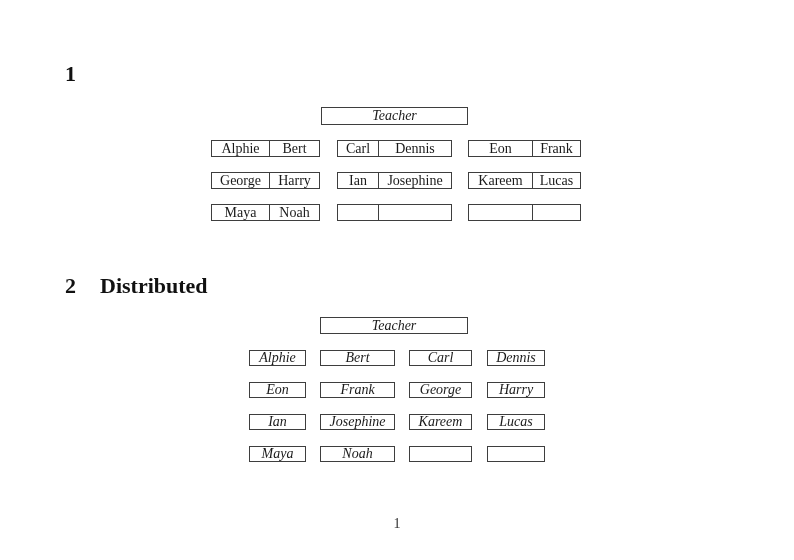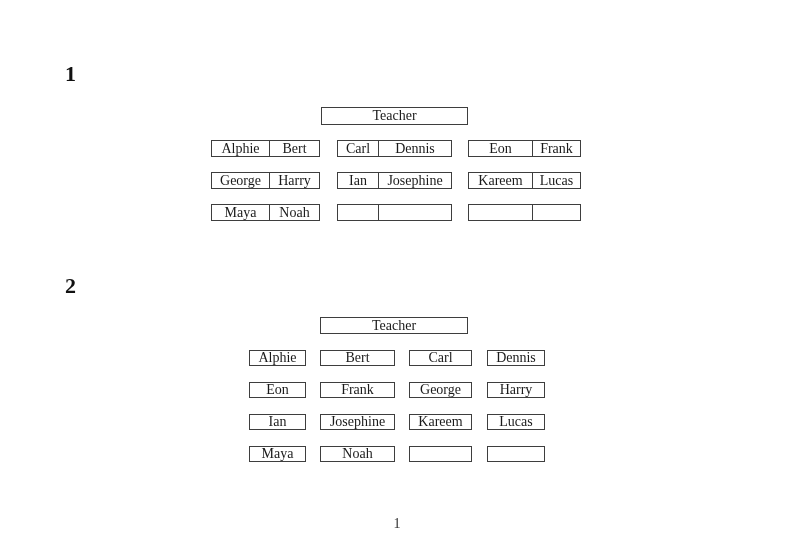--- a/index.html
+++ b/index.html
@@ -25,20 +25,21 @@
   }
   .heading .num { width:35px; }
   .single {
     position:absolute;
     border:1px solid #3e3e3e;
     background:#ffffff;
     display:flex; align-items:center; justify-content:center;
     font-size:14px;
     line-height:1;
     white-space:nowrap;
+    font-style:italic;
   }
   .desk {
     position:absolute;
     border:1px solid #3e3e3e;
     background:#ffffff;
     display:flex;
     font-size:14px;
     line-height:1;
   }
   .desk .cell {
@@ -108,20 +109,21 @@
     <span class="cell"></span>
     <span class="cell"></span>
   </div>
   <div class="desk g3" style="left:468px;top:204px;width:113px;height:17px;">
     <span class="cell"></span>
     <span class="cell"></span>
   </div>
 
   <div class="heading" style="top:274px;">
     <span class="num">2</span>
+    <span class="title">Distributed</span>
   </div>
 
   <div class="single" style="left:320px;top:317px;width:148px;height:17px;">
     <span>Teacher</span>
   </div>
 
   <div class="single" style="left:249px;top:350px;width:57px;height:16px;">
     <span>Alphie</span>
   </div>
   <div class="single" style="left:320px;top:350px;width:75px;height:16px;">

